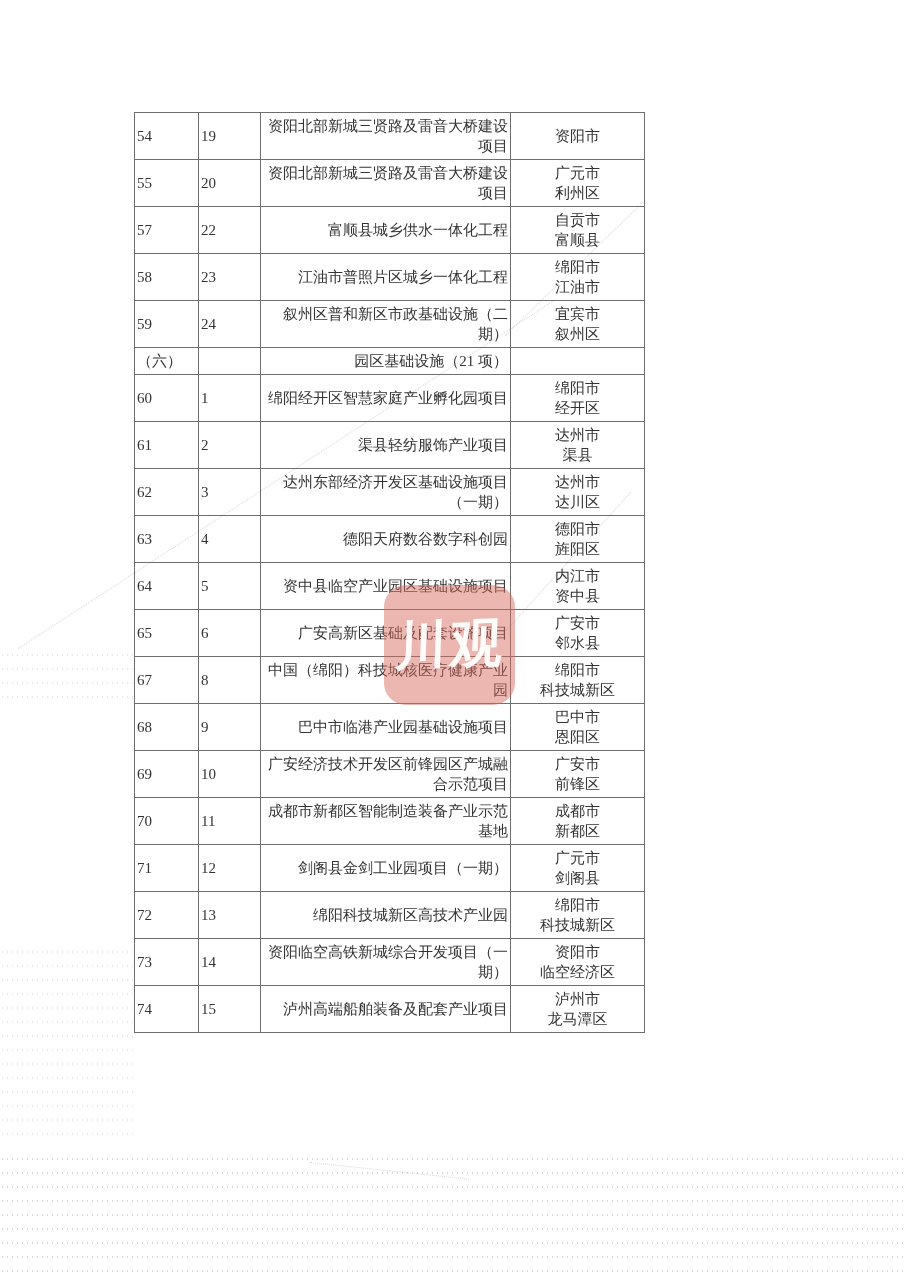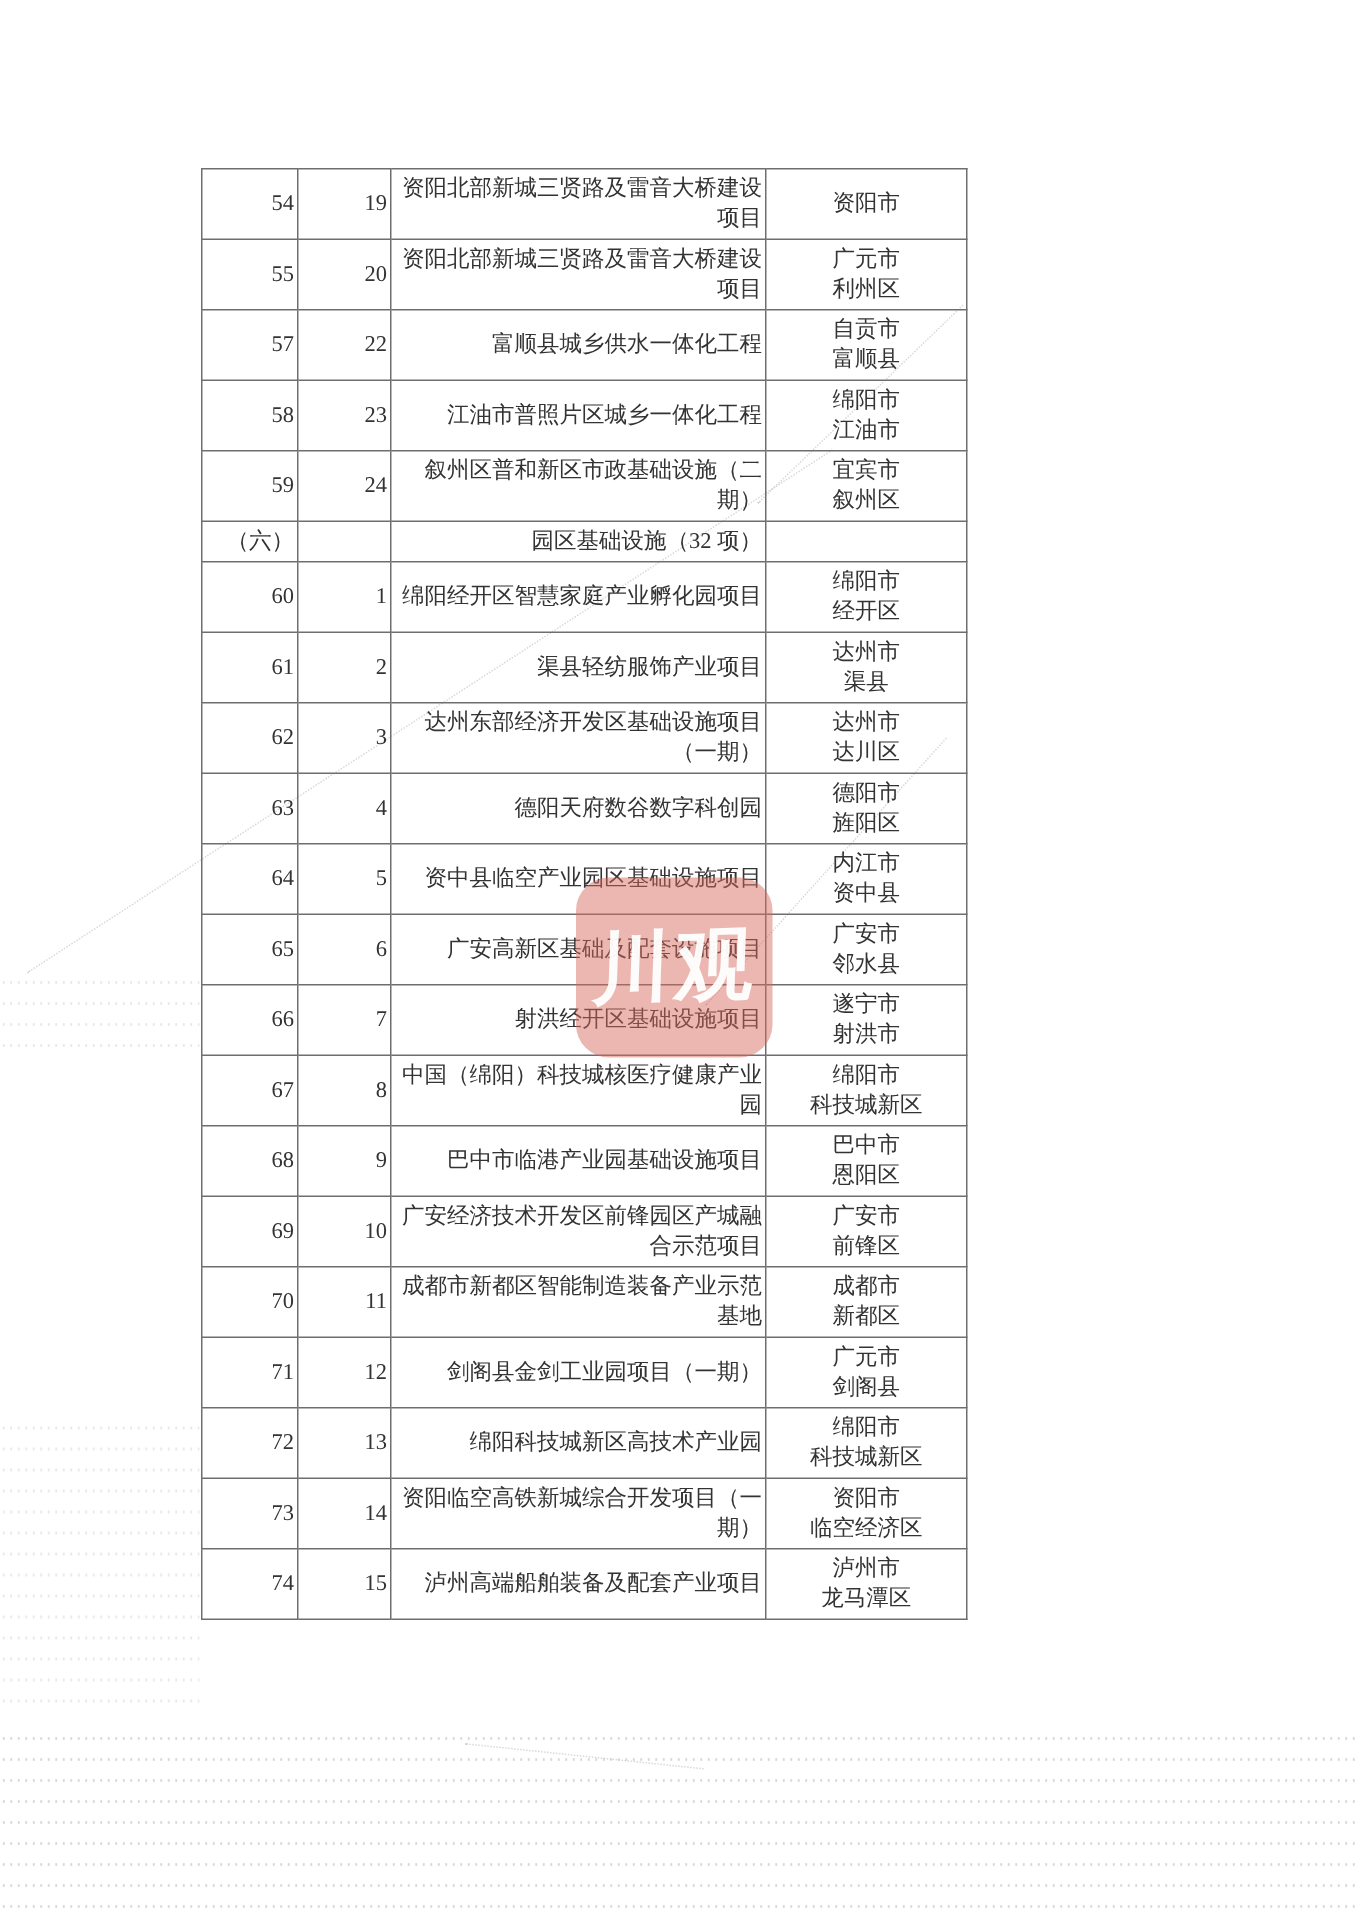--- a/index.html
+++ b/index.html
@@ -38,21 +38,21 @@
     background:transparent;
   }
   table.projects td {
     border:1px solid #6e6e6e;
     font-size:15px;
     line-height:20px;
     padding:3px 2px;
     vertical-align:middle;
     word-break:break-all;
   }
-  td.c-no, td.c-sub { text-align:right; }
+  td.c-no, td.c-sub { text-align:left; }
   td.c-project { text-align:right; padding-left:5px; padding-right:3px; }
   td.c-location { text-align:center;font-family:Liberation Serif, serif; }
   
   .watermark {
     position:absolute;
     left:384px; top:585px;
     width:131px; height:120px;
     border-radius:22px;
     background:rgba(216,103,92,0.48);
     display:flex; align-items:center; justify-content:center;
@@ -131,21 +131,21 @@
           <td class="c-sub">24</td>
           <td class="c-project">叙州区普和新区市政基础设施（二期）</td>
           <td class="c-location">
             <div>宜宾市</div>
             <div>叙州区</div>
           </td>
         </tr>
         <tr>
           <td class="c-no">（六）</td>
           <td class="c-sub"></td>
-          <td class="c-project">园区基础设施（32 项）</td>
+          <td class="c-project">园区基础设施（21 项）</td>
           <td class="c-location"></td>
         </tr>
         <tr>
           <td class="c-no">60</td>
           <td class="c-sub">1</td>
           <td class="c-project">绵阳经开区智慧家庭产业孵化园项目</td>
           <td class="c-location">
             <div>绵阳市</div>
             <div>经开区</div>
           </td>
@@ -189,29 +189,20 @@
         <tr>
           <td class="c-no">65</td>
           <td class="c-sub">6</td>
           <td class="c-project">广安高新区基础及配套设施项目</td>
           <td class="c-location">
             <div>广安市</div>
             <div>邻水县</div>
           </td>
         </tr>
         <tr>
-          <td class="c-no">66</td>
-          <td class="c-sub">7</td>
-          <td class="c-project">射洪经开区基础设施项目</td>
-          <td class="c-location">
-            <div>遂宁市</div>
-            <div>射洪市</div>
-          </td>
-        </tr>
-        <tr>
           <td class="c-no">67</td>
           <td class="c-sub">8</td>
           <td class="c-project">中国（绵阳）科技城核医疗健康产业园</td>
           <td class="c-location">
             <div>绵阳市</div>
             <div>科技城新区</div>
           </td>
         </tr>
         <tr>
           <td class="c-no">68</td>

